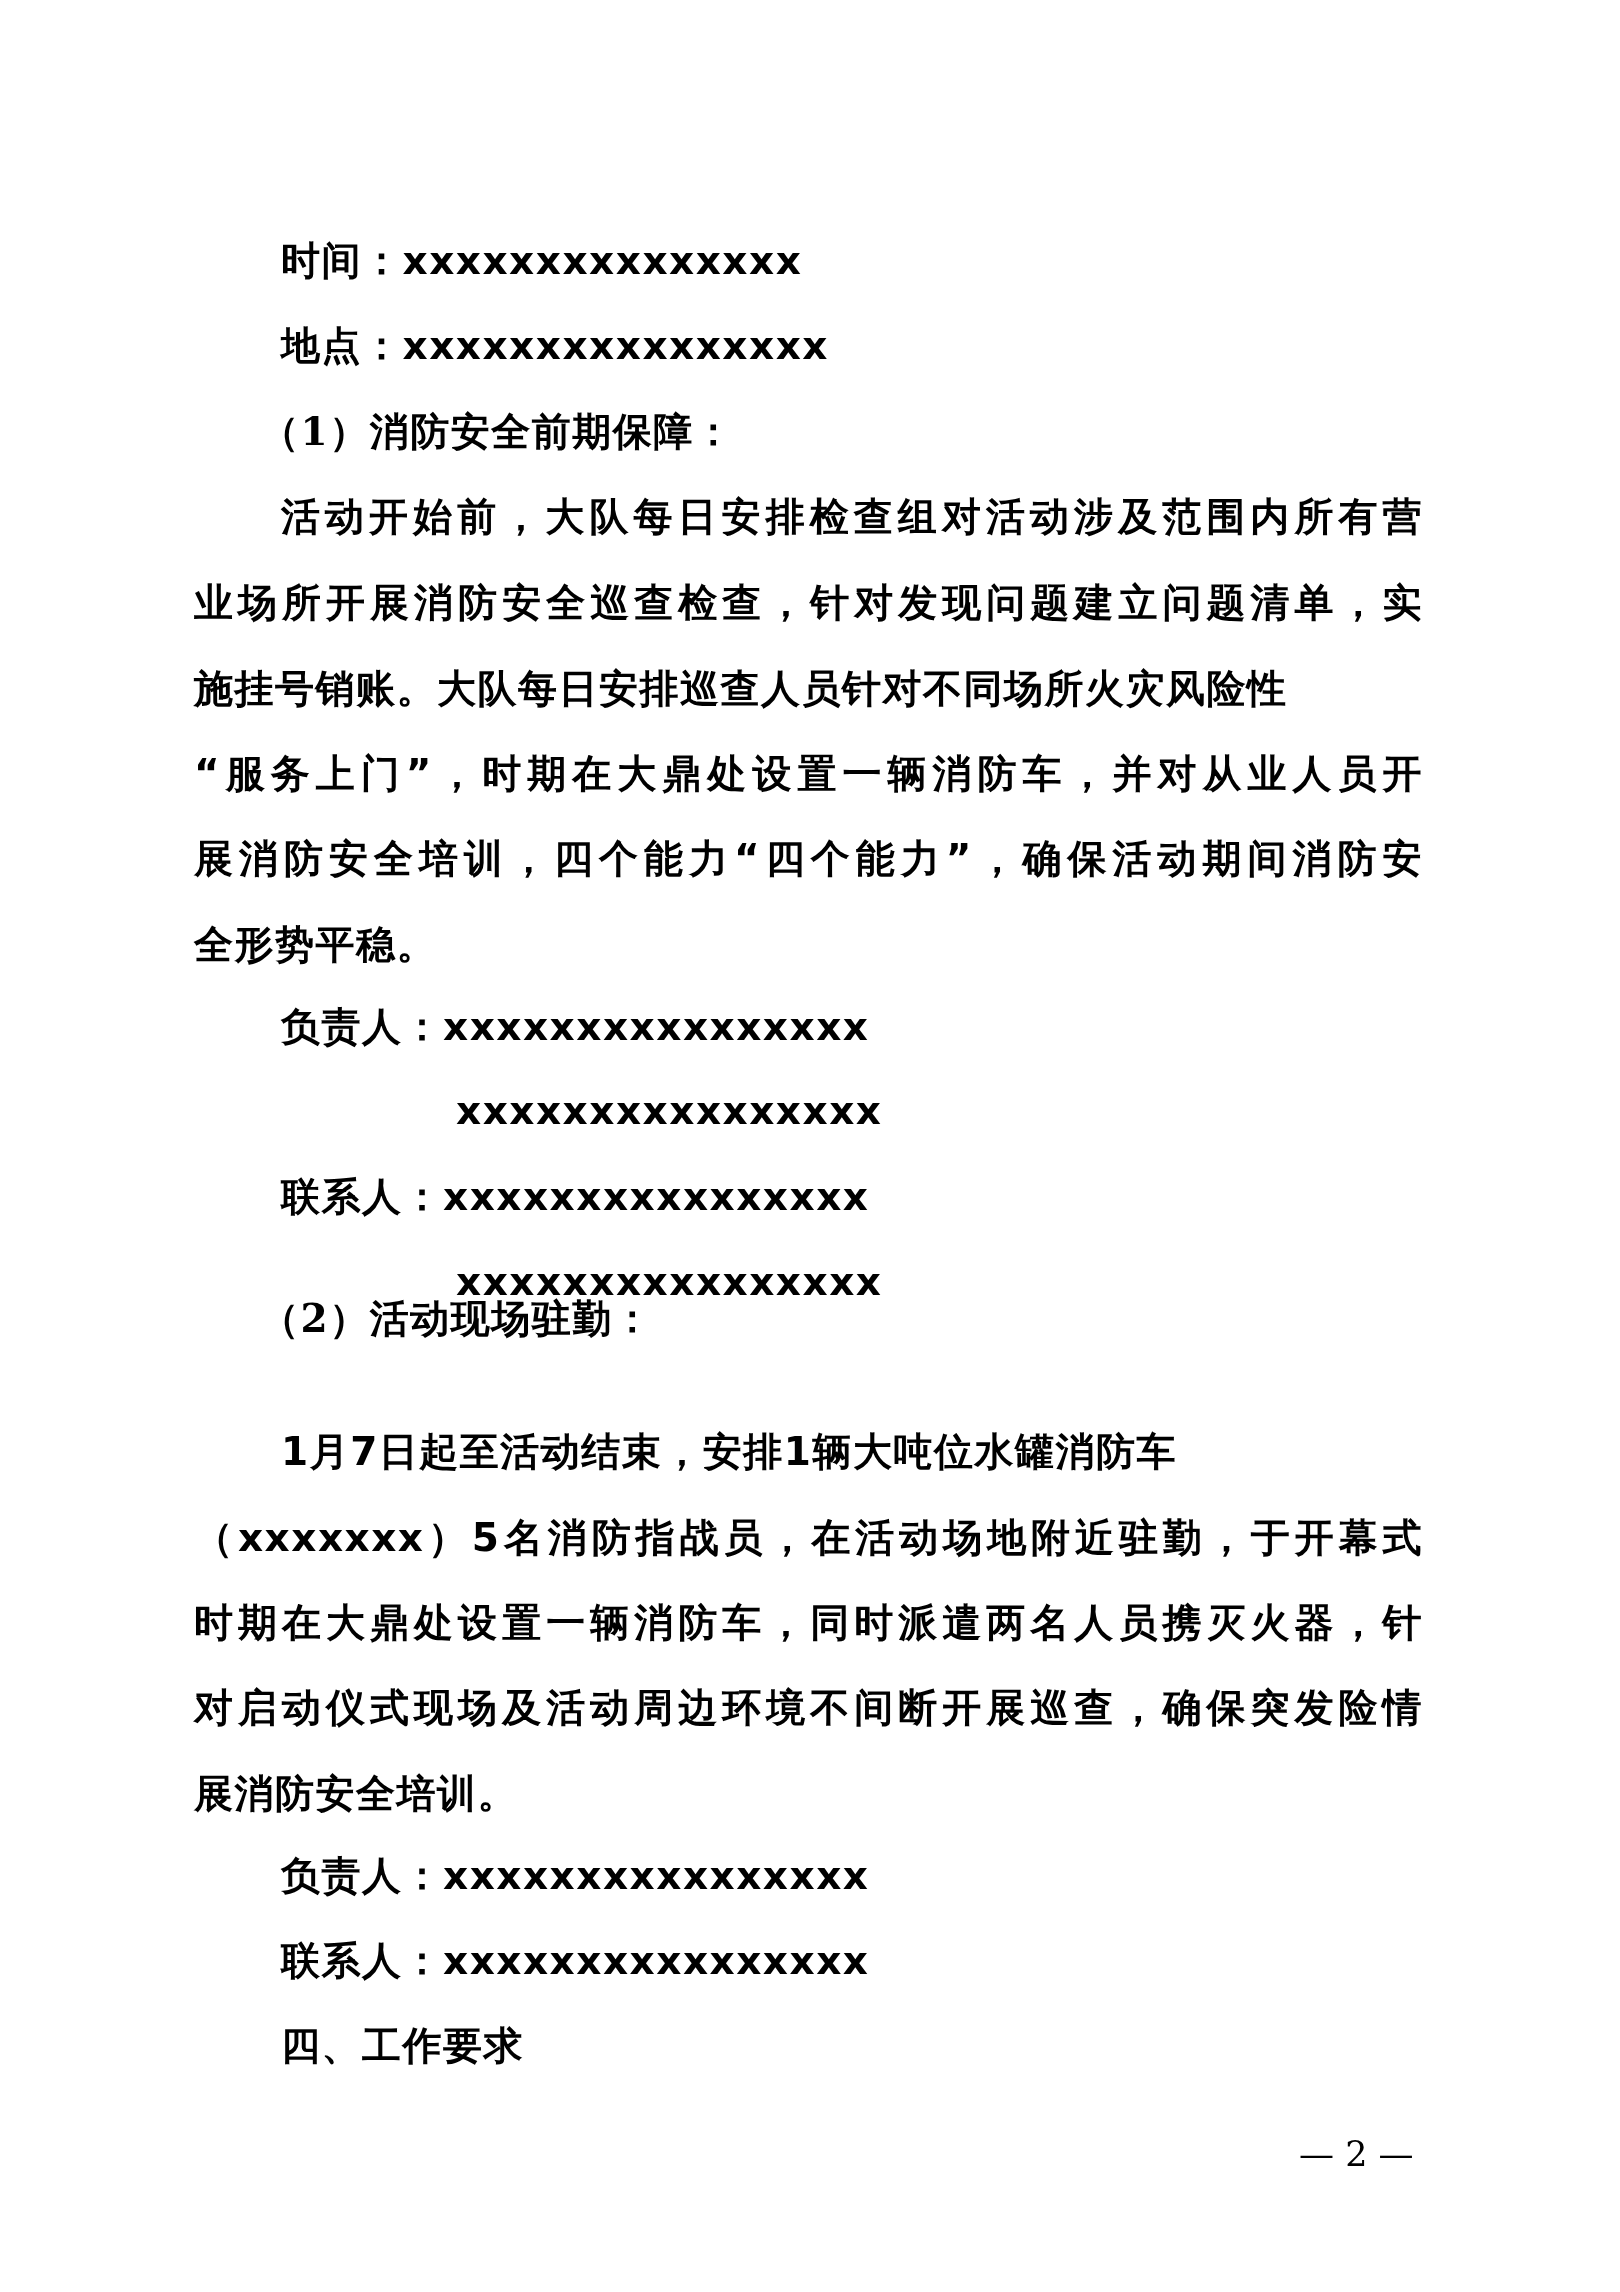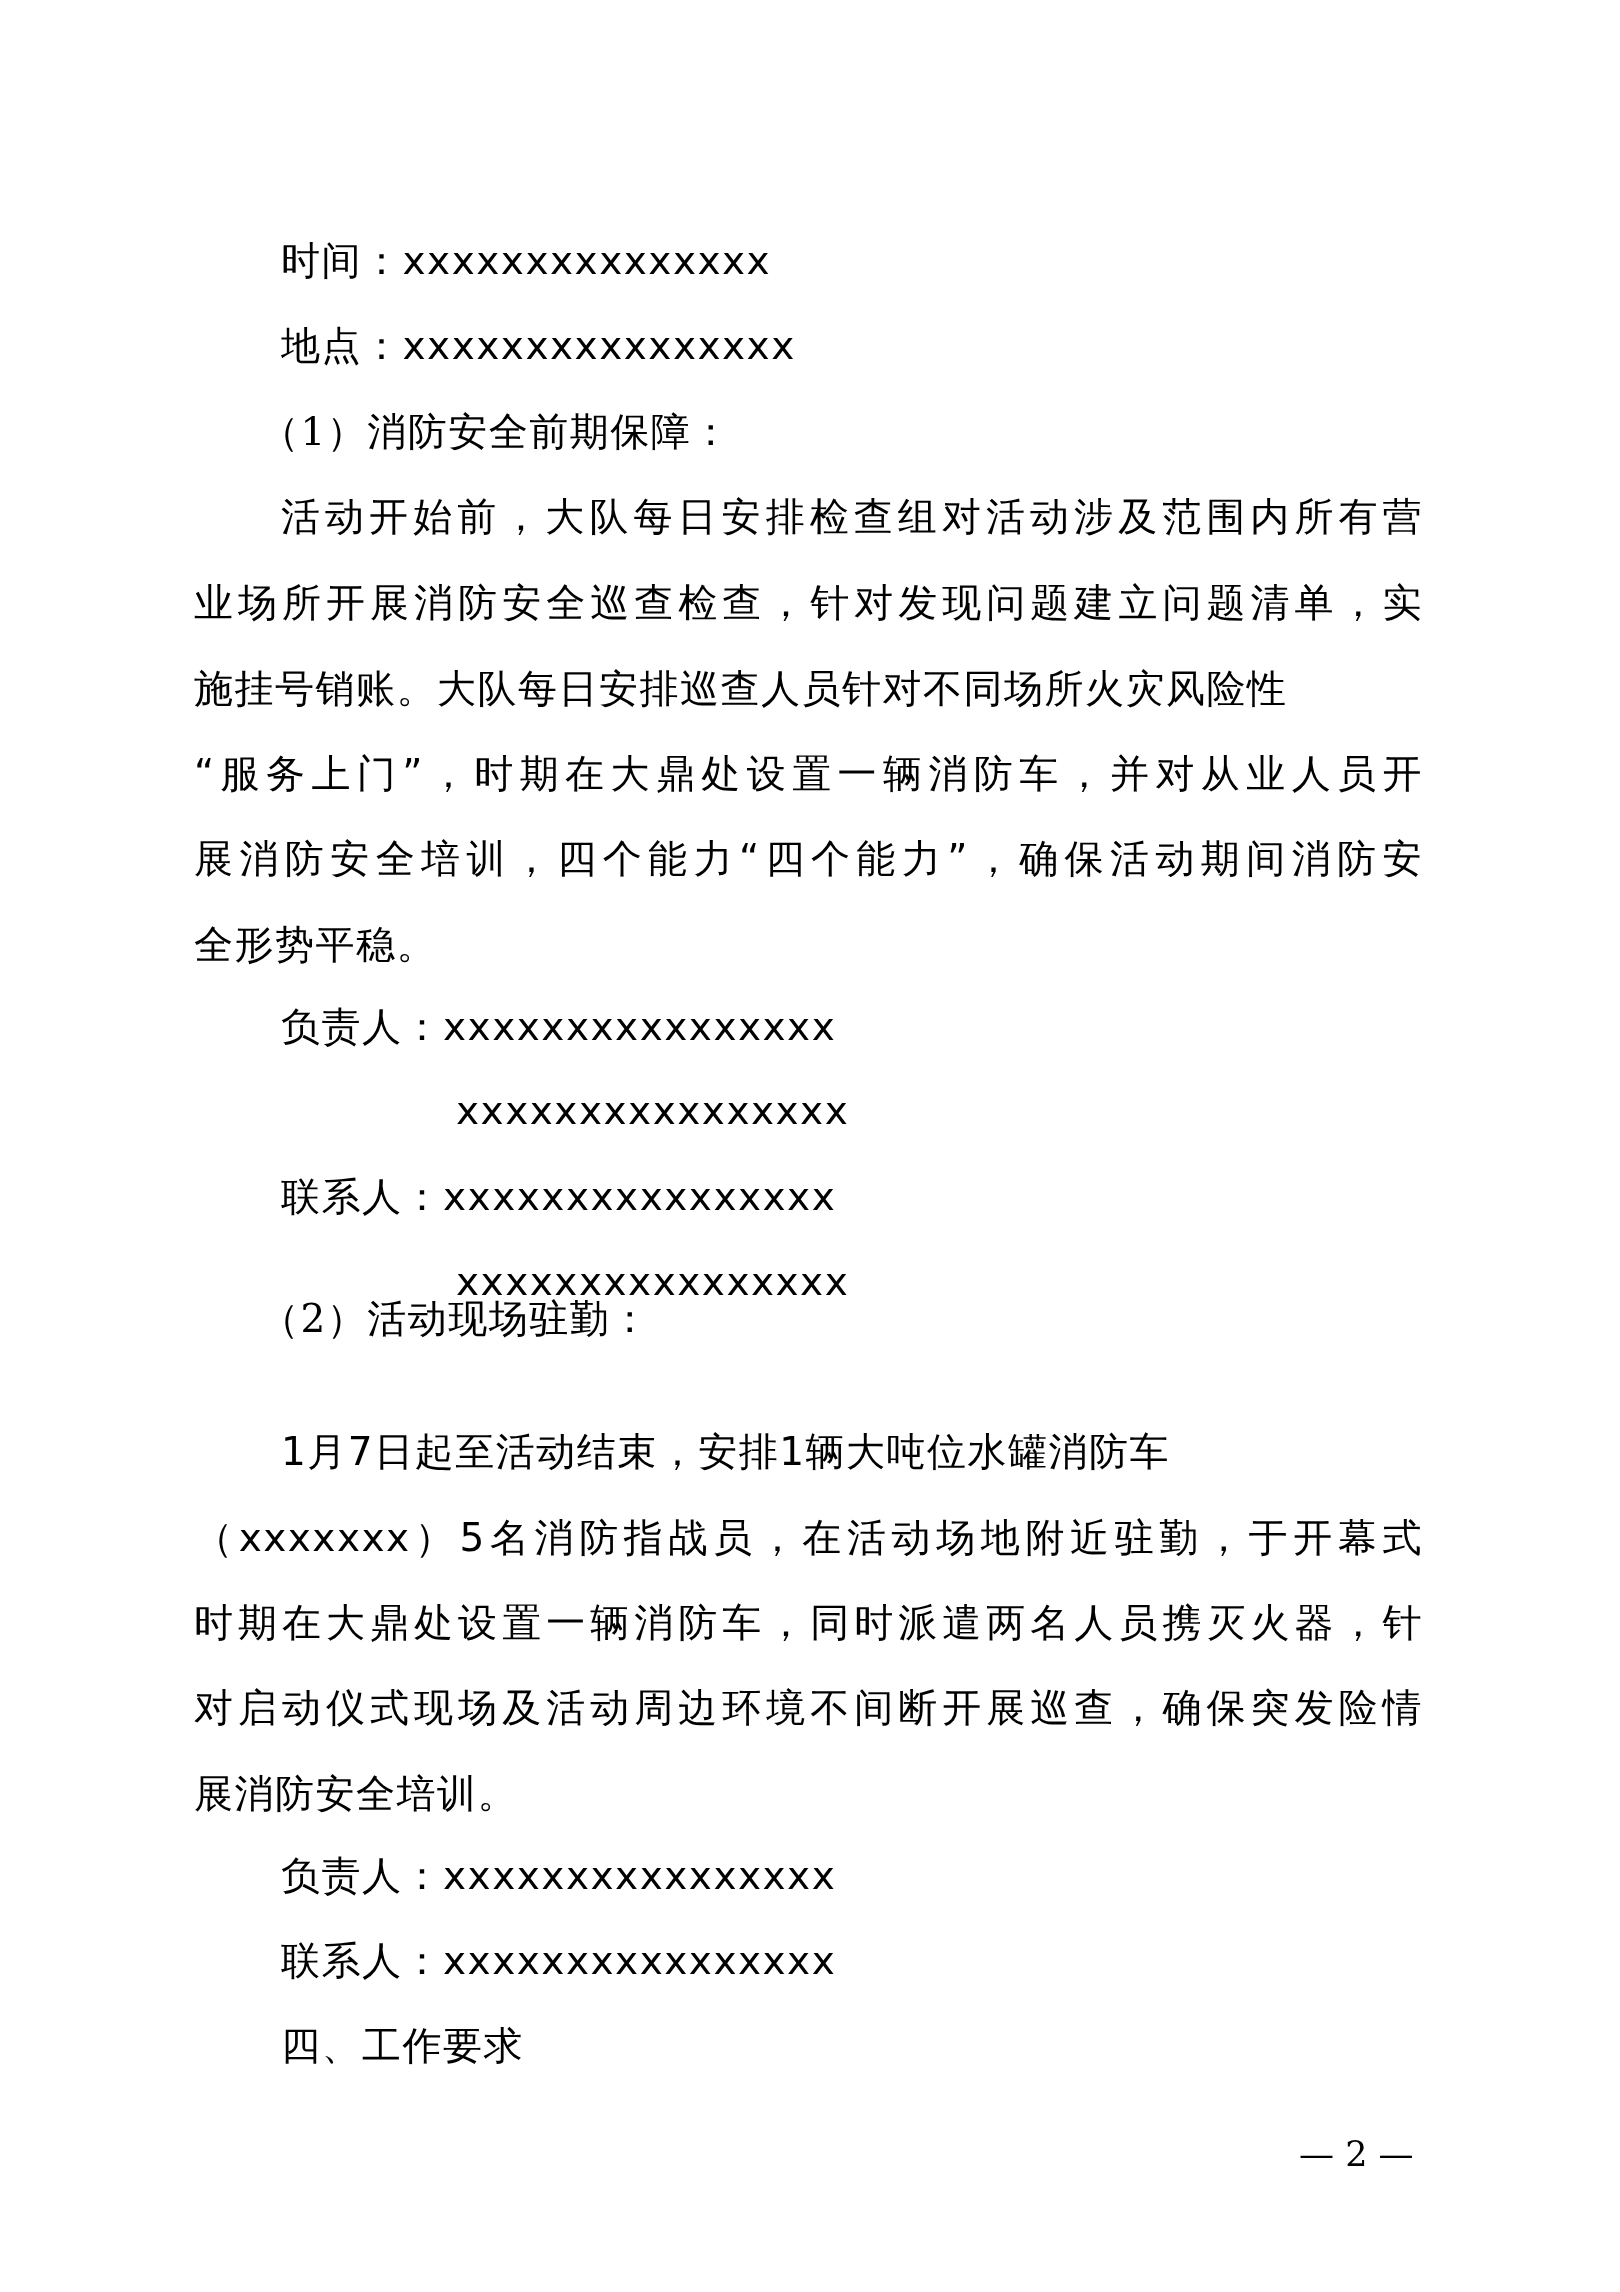--- a/index.html
+++ b/index.html
@@ -1,20 +1,20 @@
 <!DOCTYPE html>
 <html><head>
 <meta charset="utf-8">
 <style>
   html, body { margin:0; padding:0; background:#ffffff; }
   body { width:1620px; height:2293px; position:relative; overflow:hidden;
          font-family:"DejaVu Sans", "Liberation Sans", sans-serif; color:#000; }
   .line { position:absolute; left:194px; height:85px; line-height:85px;
-          font-size:39px; white-space:nowrap; letter-spacing:1.5px; }
-  .bold { font-weight:normal; font-family:"DejaVu Serif", "Liberation Serif", serif; }
+          font-size:39px; white-space:nowrap; letter-spacing:1.5px;font-weight:bold; }
+  .bold { font-weight:bold; font-family:"DejaVu Serif", "Liberation Serif", serif; }
   .just { width:1229px; text-align:justify; text-align-last:justify; }
   .pagenum { position:absolute; left:1299px; top:2133px; font-size:35px;
              font-family:"DejaVu Serif","Liberation Serif",serif; line-height:43px; white-space:nowrap; }
 </style>
 </head>
 <body>
 
 <div>
   <div class="line" style="top:218px;left:281px">时间：xxxxxxxxxxxxxxx</div>
   <div class="line" style="top:303px;left:281px">地点：xxxxxxxxxxxxxxxx</div>

